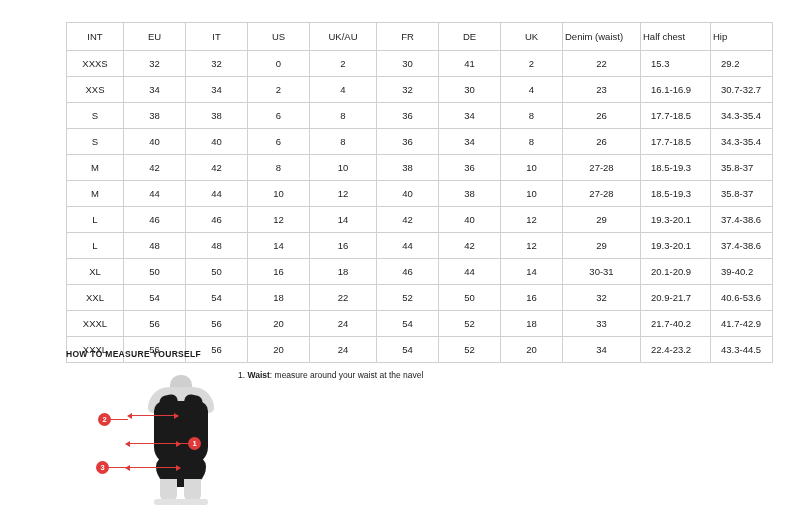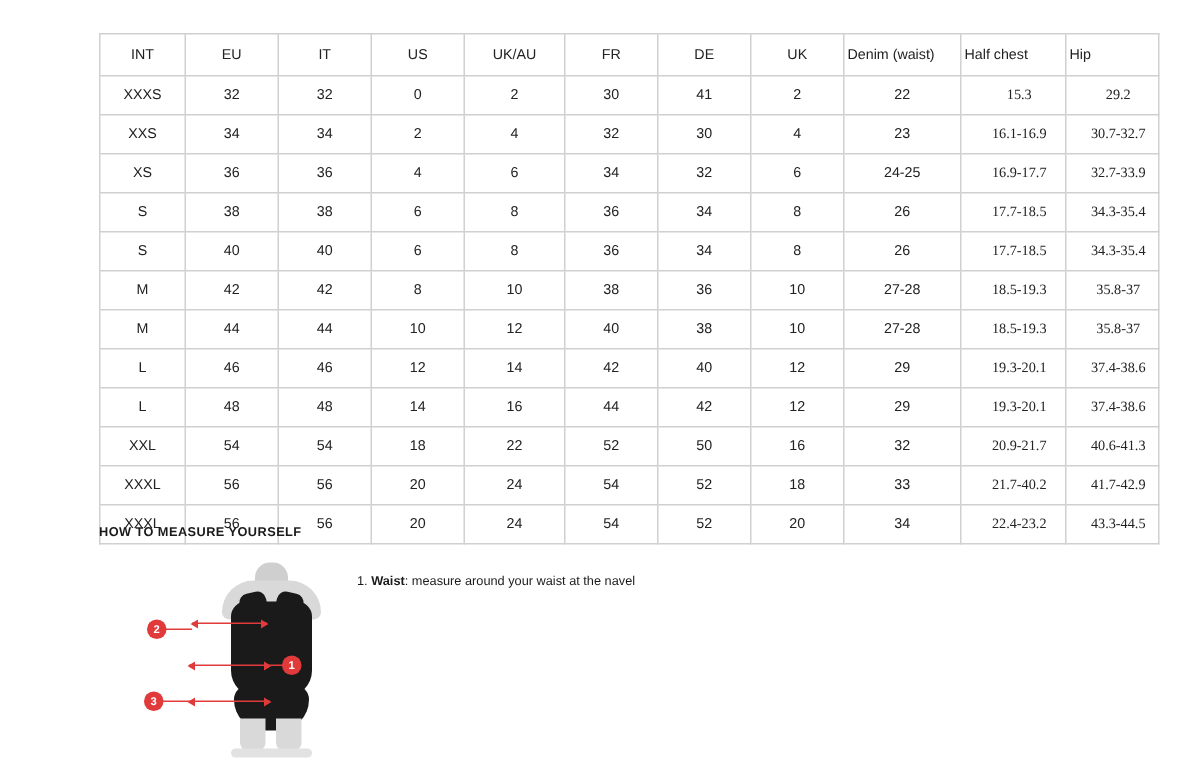--- a/index.html
+++ b/index.html
@@ -55,23 +55,22 @@
   col.c3 { width: 62px; }
   col.c4 { width: 67px; }
   col.c5 { width: 62px; }
   col.c6 { width: 62px; }
   col.c7 { width: 62px; }
   col.c8 { width: 78px; }
   col.c9 { width: 70px; }
   col.c10 { width: 62px; }
   
   table.size-table td.text-left {
-    text-align: center;
+    text-align: left;
     padding-left: 10px;
-    font-family: Liberation Serif, serif;
   }
   table.size-table th.text-left {
     text-align: left;
   }
   
   .measure-section {
     position: absolute;
     left: 66px;
     top: 349px;
     width: 680px;
@@ -90,21 +89,20 @@
   }
   .figure {
     position: relative;
     width: 120px;
     height: 130px;
     flex: 0 0 120px;
     margin-left: 30px;
   }
   .steps {
     margin-left: 22px;
-    margin-top: 12px;
   }
   .step {
     font-size: 8.5px;
     line-height: 1.5;
     color: #1a1a1a;
     margin-bottom: 10px;
     white-space: nowrap;
   }
   .step b { font-weight: bold; }
   
@@ -310,33 +308,20 @@
           <td>2</td>
           <td>4</td>
           <td>32</td>
           <td>30</td>
           <td>4</td>
           <td>23</td>
           <td class="text-left">16.1-16.9</td>
           <td class="text-left">30.7-32.7</td>
         </tr>
         <tr>
-          <td>XS</td>
-          <td>36</td>
-          <td>36</td>
-          <td>4</td>
-          <td>6</td>
-          <td>34</td>
-          <td>32</td>
-          <td>6</td>
-          <td>24-25</td>
-          <td class="text-left">16.9-17.7</td>
-          <td class="text-left">32.7-33.9</td>
-        </tr>
-        <tr>
           <td>S</td>
           <td>38</td>
           <td>38</td>
           <td>6</td>
           <td>8</td>
           <td>36</td>
           <td>34</td>
           <td>8</td>
           <td>26</td>
           <td class="text-left">17.7-18.5</td>
@@ -401,31 +386,44 @@
           <td>14</td>
           <td>16</td>
           <td>44</td>
           <td>42</td>
           <td>12</td>
           <td>29</td>
           <td class="text-left">19.3-20.1</td>
           <td class="text-left">37.4-38.6</td>
         </tr>
         <tr>
+          <td>XL</td>
+          <td>50</td>
+          <td>50</td>
+          <td>16</td>
+          <td>18</td>
+          <td>46</td>
+          <td>44</td>
+          <td>14</td>
+          <td>30-31</td>
+          <td class="text-left">20.1-20.9</td>
+          <td class="text-left">39-40.2</td>
+        </tr>
+        <tr>
           <td>XXL</td>
           <td>54</td>
           <td>54</td>
           <td>18</td>
           <td>22</td>
           <td>52</td>
           <td>50</td>
           <td>16</td>
           <td>32</td>
           <td class="text-left">20.9-21.7</td>
-          <td class="text-left">40.6-41.3</td>
+          <td class="text-left">40.6-53.6</td>
         </tr>
         <tr>
           <td>XXXL</td>
           <td>56</td>
           <td>56</td>
           <td>20</td>
           <td>24</td>
           <td>54</td>
           <td>52</td>
           <td>18</td>

